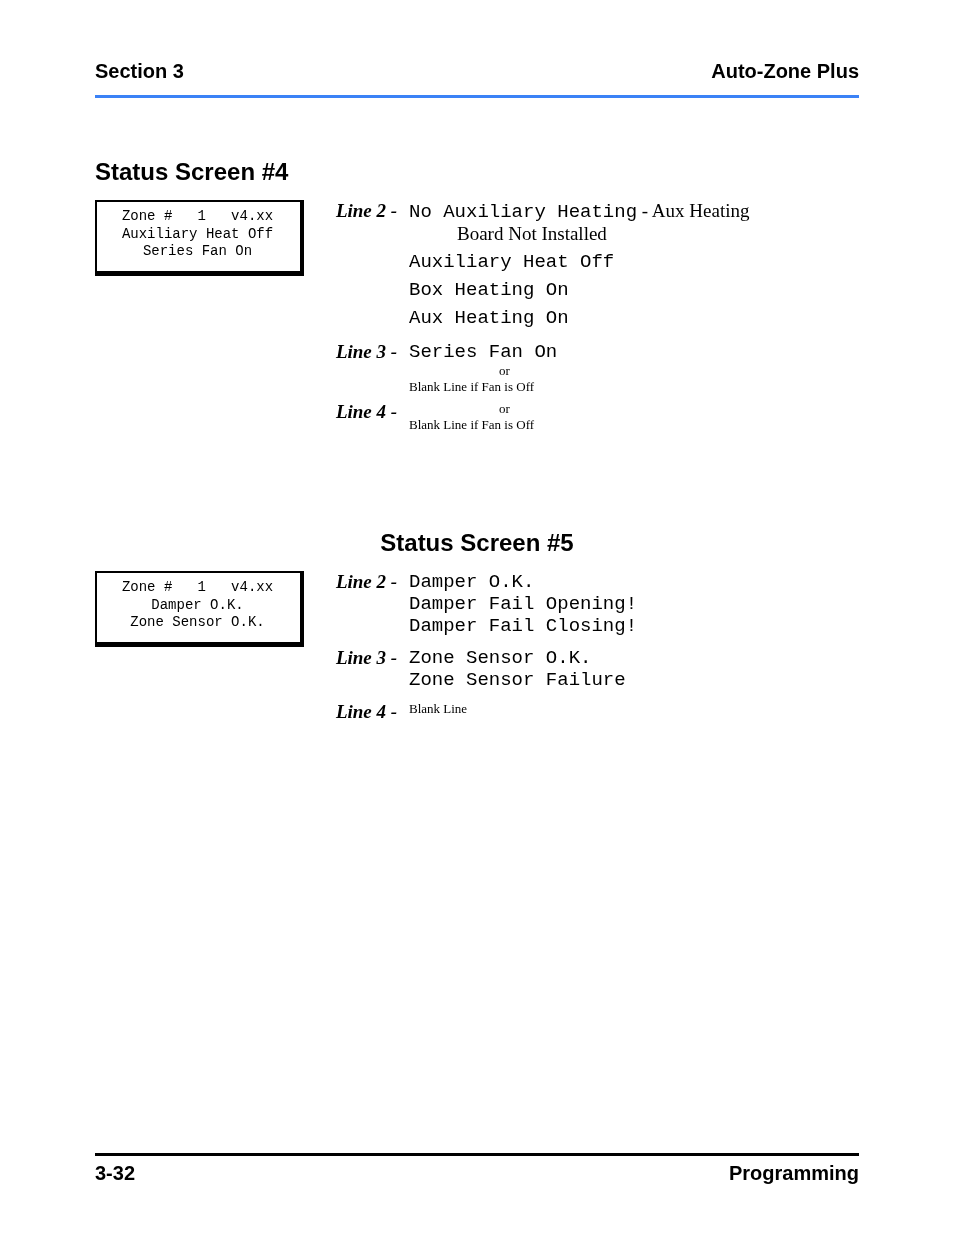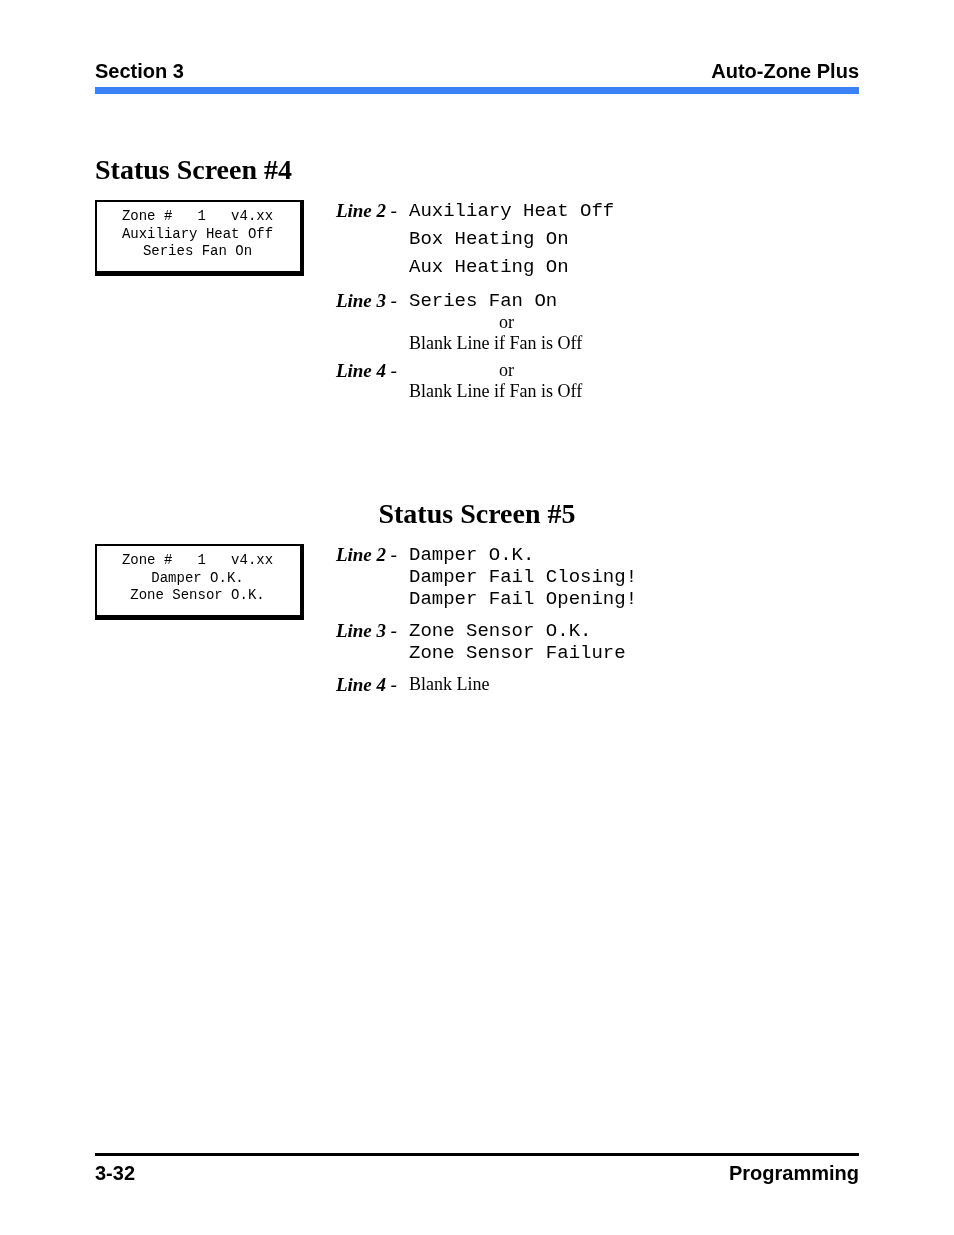--- a/index.html
+++ b/index.html
@@ -16,33 +16,33 @@
     padding: 60px 95px 50px 95px;
     box-sizing: border-box;
     height: 100%;
     display: flex;
     flex-direction: column;
   }
   .header {
     display: flex;
     justify-content: space-between;
     align-items: center;
-    border-bottom: 7px solid #3b82f6;
-    padding-bottom: 4px;
+    border-bottom: 3px solid #3b82f6;
+    padding-bottom: 12px;
     margin-bottom: 60px;
   }
   .header-left, .header-right {
     font-family: Arial, Helvetica, sans-serif;
     font-weight: 900;
     font-size: 20px;
   }
   .section-heading {
-    font-family: Liberation Serif, serif;
+    font-family: Liberation Sans, sans-serif;
     font-weight: 900;
-    font-size: 28px;
+    font-size: 24px;
     margin-bottom: 14px;
   }
   .block {
     display: flex;
     align-items: flex-start;
     margin-bottom: 60px;
   }
   .lcd {
     border: 2px solid #000;
     border-left-width: 2px;
@@ -76,21 +76,21 @@
   }
   .row .vals {
     flex: 1 1 auto;
   }
   .mono {
     font-family: "Courier New", Courier, monospace;
     font-size: 19px;
   }
   .roman {
     font-family: "Times New Roman", Times, serif;
-    font-size: 18px;
+    font-size: 13px;
   }
   .indented {
     margin-left: 48px;
   }
   .note {
     font-family: "Times New Roman", Times, serif;
     font-size: 19px;
   }
   .section5 {
     margin-top: 30px;
@@ -126,20 +126,24 @@
   <div class="block">
     <div class="lcd"><span>Zone #   1   v4.xx</span>
 <span>Auxiliary Heat Off</span>
 <span>Series Fan On</span></div>
 
     <div class="explain">
 
       <div class="row">
         <div class="label">Line 2 -</div>
         <div class="vals stack">
+          <div>
+            <span class="mono">No Auxiliary Heating</span><span class="note"> - Aux Heating</span>
+            <div class="note indented">Board Not Installed</div>
+          </div>
           <div class="mono">Auxiliary Heat Off</div>
           <div class="mono">Box Heating On</div>
           <div class="mono">Aux Heating On</div>
         </div>
       </div>
 
       <div class="row" style="margin-top:6px;">
         <div class="label">Line 3 -</div>
         <div class="vals">
           <div class="mono">Series Fan On</div>
@@ -165,22 +169,22 @@
     <div class="lcd"><span>Zone #   1   v4.xx</span>
 <span>Damper O.K.</span>
 <span>Zone Sensor O.K.</span></div>
 
     <div class="explain">
 
       <div class="row">
         <div class="label">Line 2 -</div>
         <div class="vals">
           <div class="mono">Damper O.K.</div>
+          <div class="mono">Damper Fail Opening!</div>
           <div class="mono">Damper Fail Closing!</div>
-          <div class="mono">Damper Fail Opening!</div>
         </div>
       </div>
 
       <div class="row" style="margin-top:10px;">
         <div class="label">Line 3 -</div>
         <div class="vals">
           <div class="mono">Zone Sensor O.K.</div>
           <div class="mono">Zone Sensor Failure</div>
         </div>
       </div>

